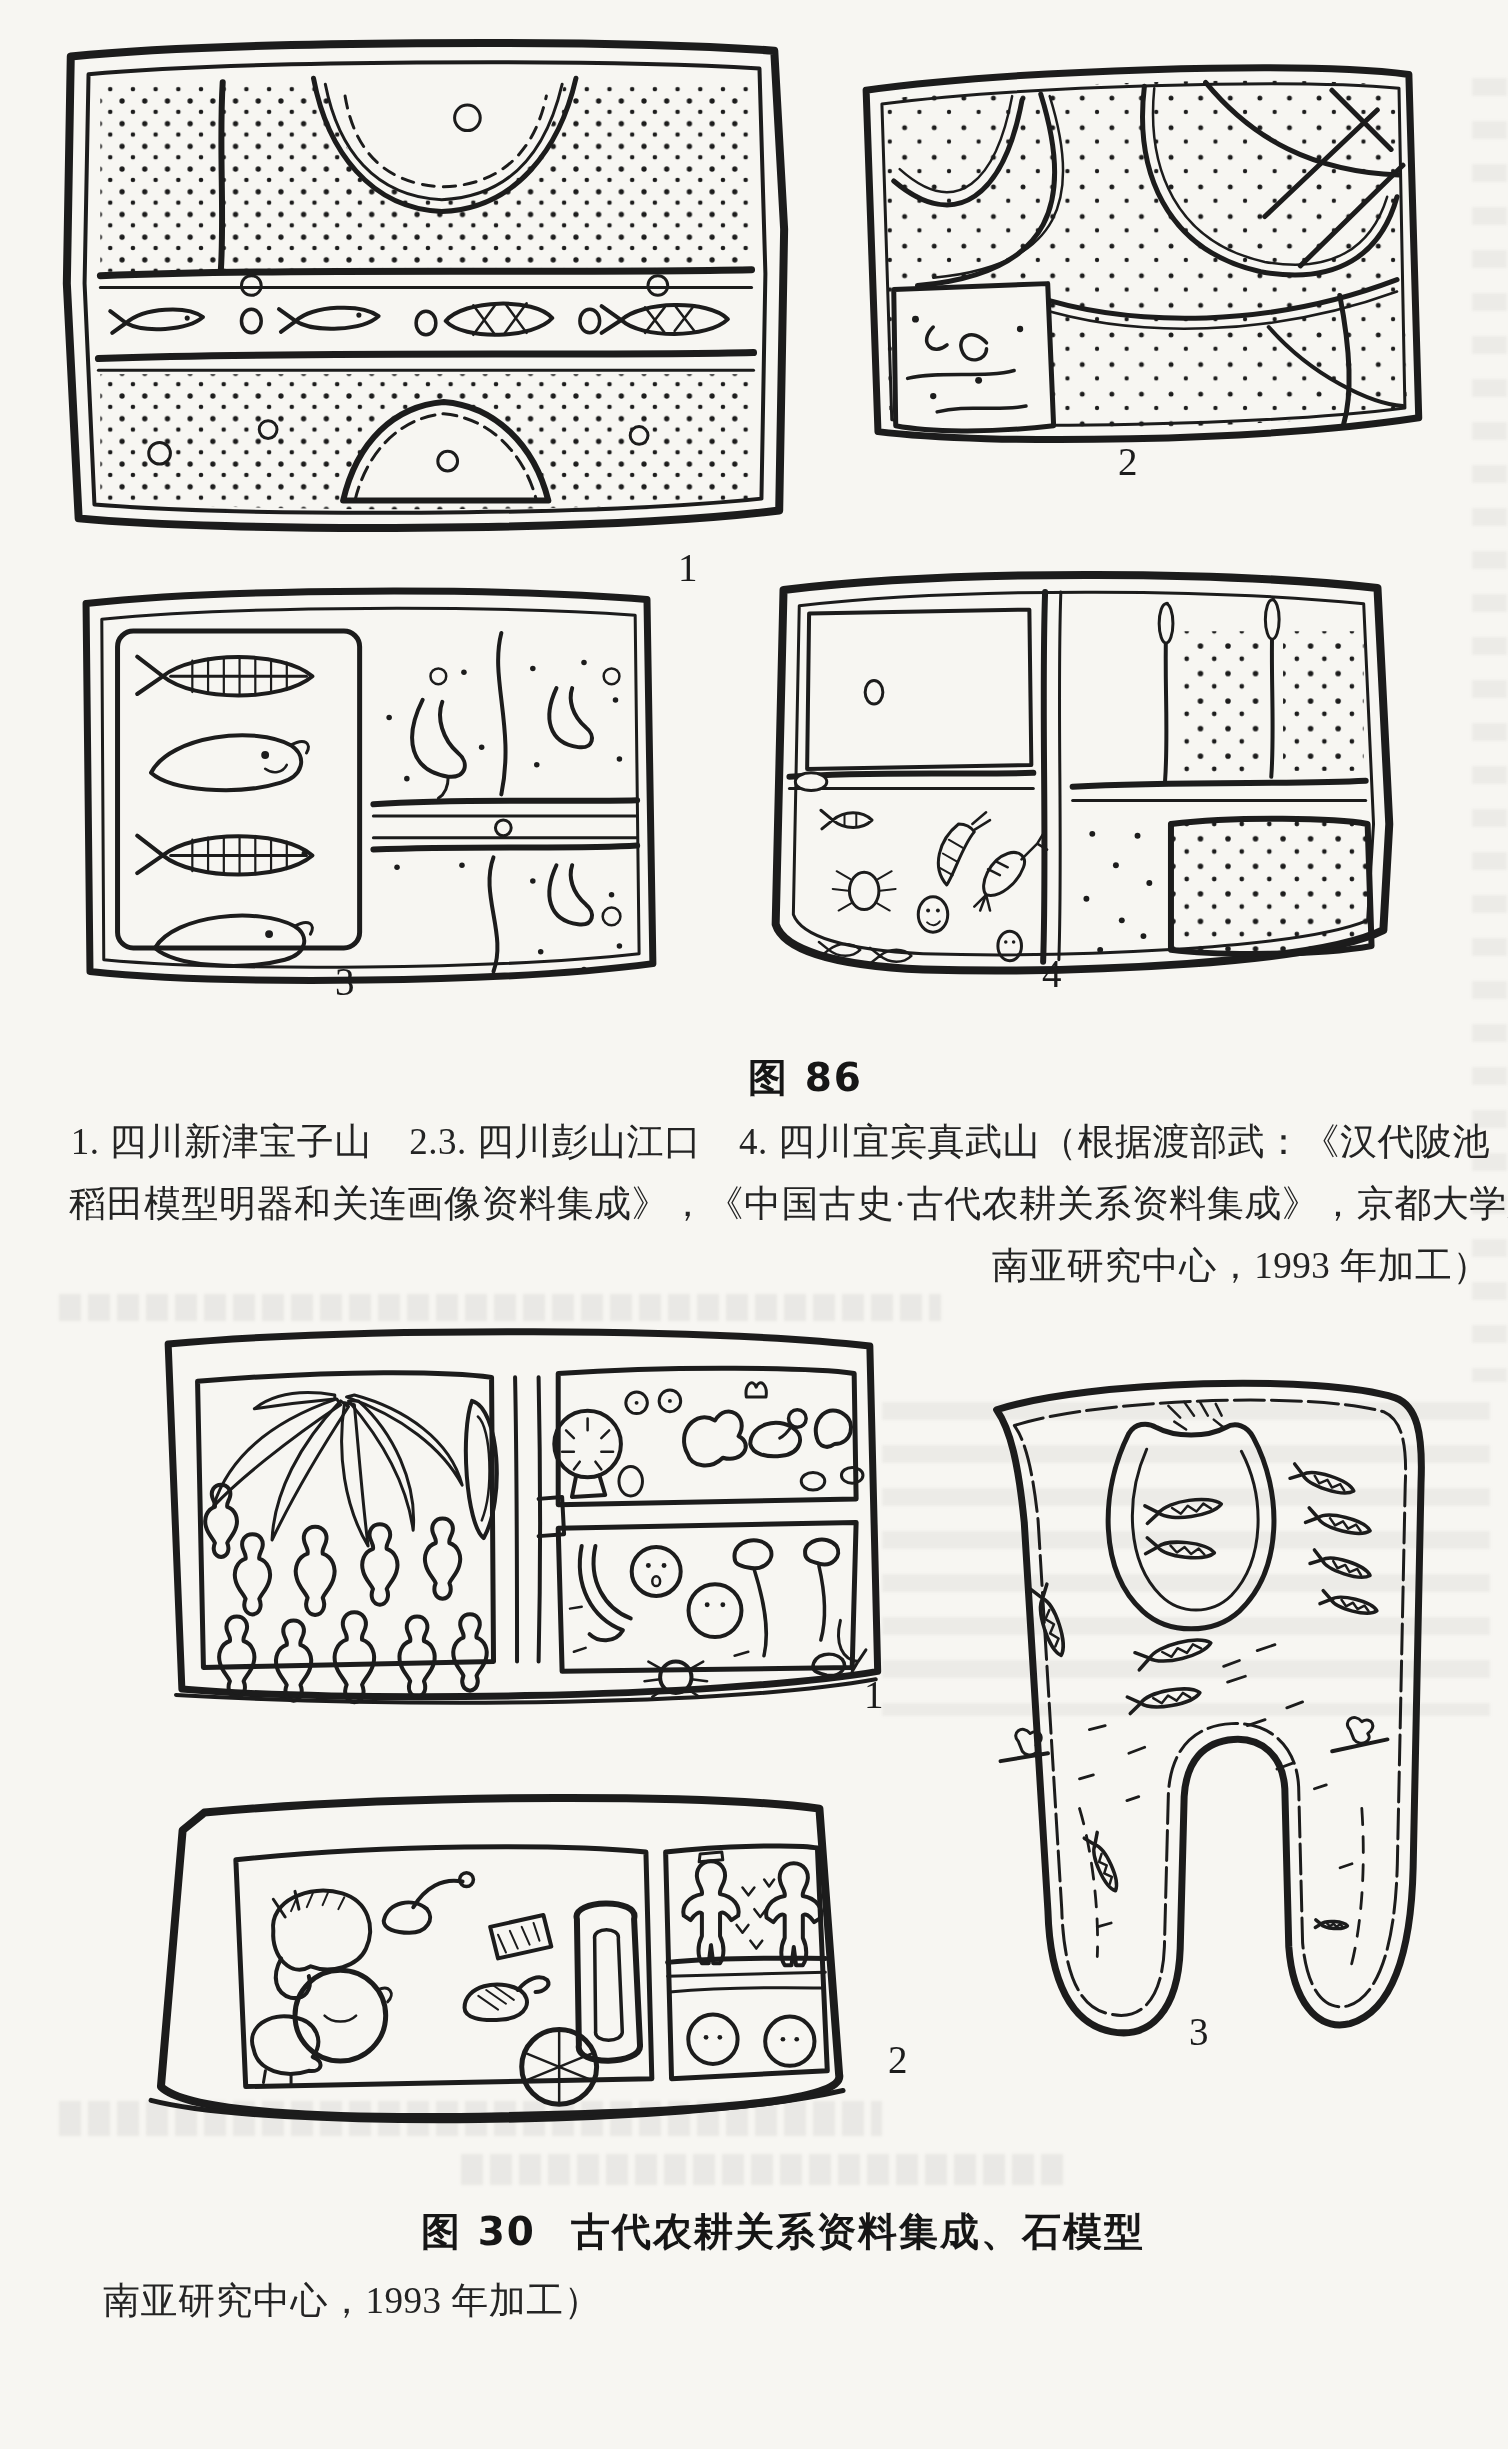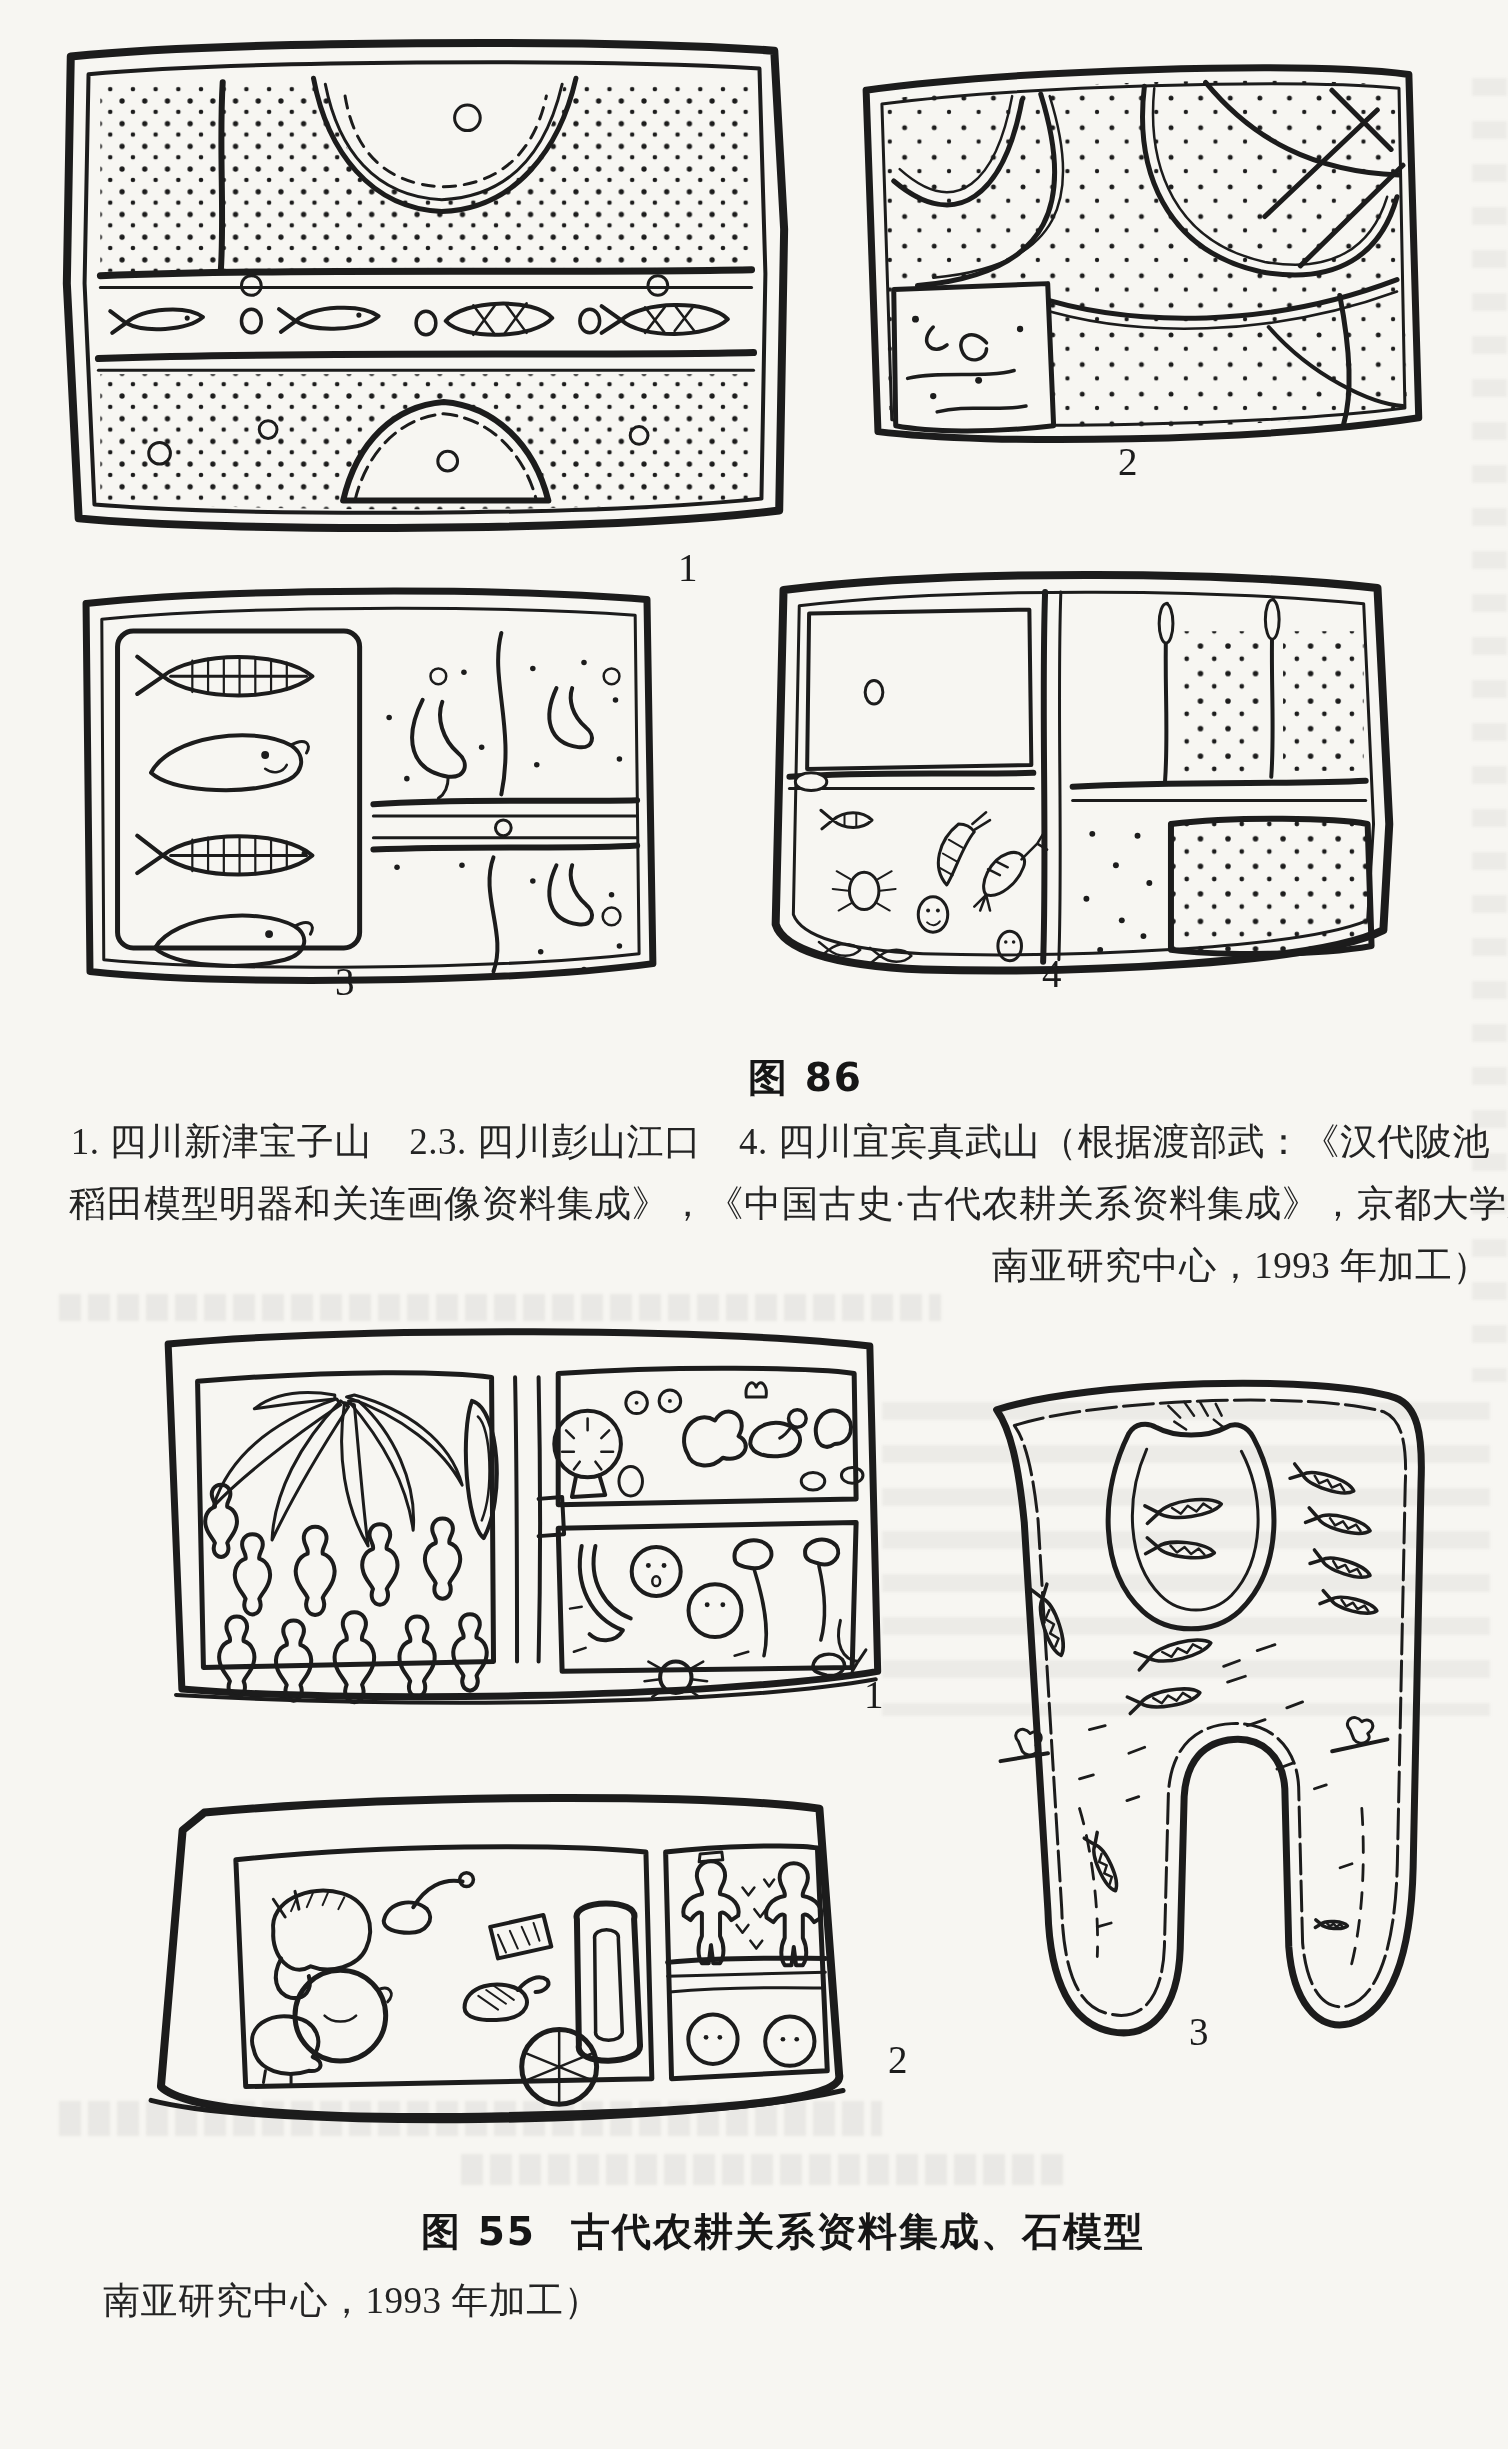--- a/index.html
+++ b/index.html
@@ -434,21 +434,21 @@
       <path d="M150,500 C162,540 170,600 168,650 M436,500 C440,560 436,620 424,664" stroke-width="2.8" stroke-dasharray="16 12"></path>
     </g>
   </svg>
   </div>
 
   <div class="num-label" style="left:864px;top:1672px;">1</div>
   <div class="num-label" style="left:888px;top:2037px;">2</div>
   <div class="num-label" style="left:1189px;top:2009px;">3</div>
 
   <div class="fig-title" style="top:2205px;padding-left:29px;">
-    <span>图 55</span>
+    <span>图 30</span>
     <span class="gap"></span>
     <span>古代农耕关系资料集成、石模型</span>
   </div>
   <div class="caption" style="left:103px;top:2270px;width:1392px;">
     <div>南亚研究中心，1993 年加工）</div>
   </div>
 
 </div>
 
 

